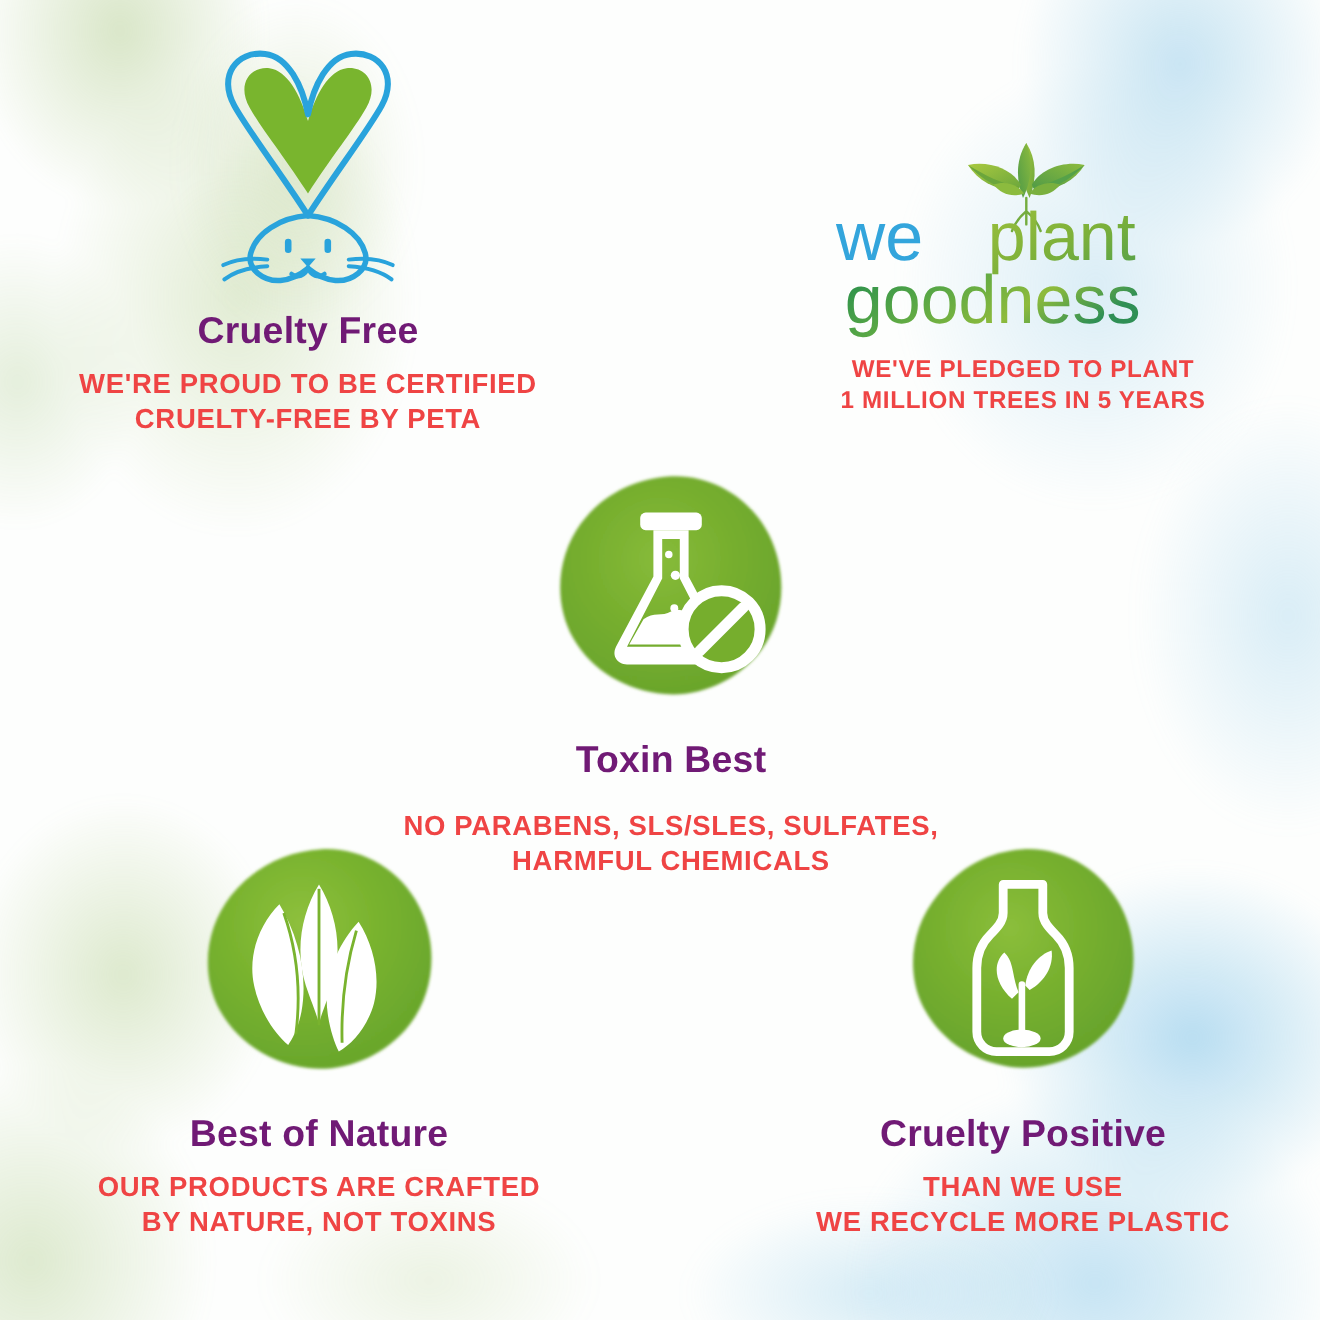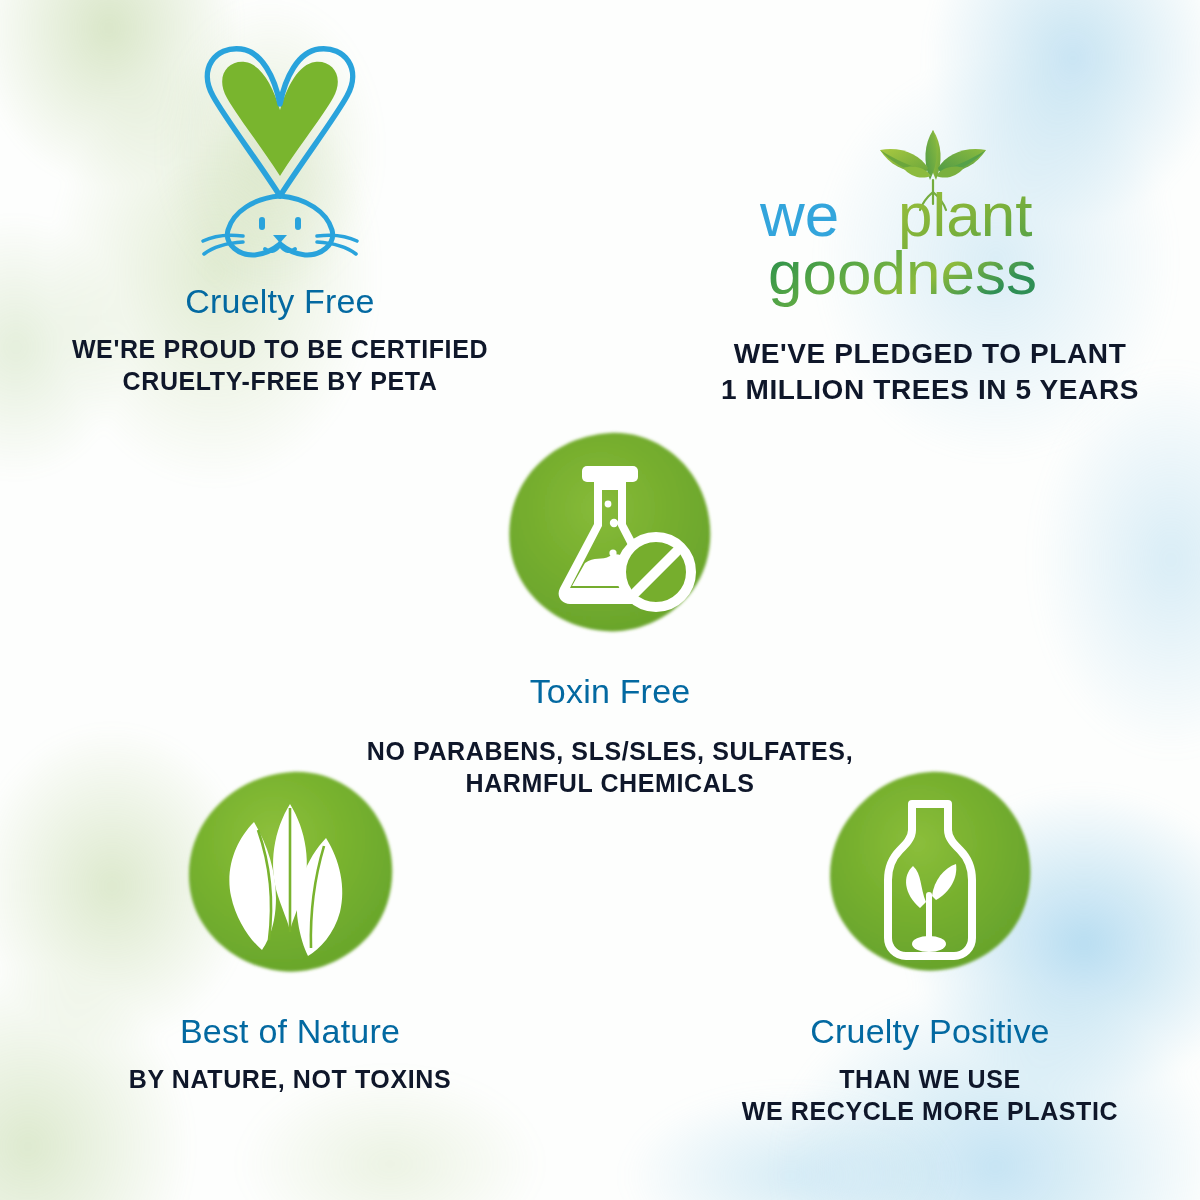--- a/index.html
+++ b/index.html
@@ -83,40 +83,40 @@
   .badge {
     position: absolute;
     text-align: center;
   }
   .badge-icon {
     display: flex;
     align-items: flex-end;
     justify-content: center;
   }
   .badge-title {
-    color: #0369a1;
-    font-weight: normal;
+    color: #701a75;
+    font-weight: bold;
     letter-spacing: 0.2px;
     white-space: nowrap;
   }
   .badge-desc {
-    color: #0f172a;
+    color: #ef4444;
     font-weight: bold;
     text-transform: uppercase;
     letter-spacing: 0.6px;
     line-height: 1.28;
   }
 
   
   #badge-cruelty-free { left: 20px; top: 38px; width: 520px; }
   #badge-cruelty-free .badge-title { font-size: 34px; margin-top: 14px; }
   #badge-cruelty-free .badge-desc  { font-size: 25px; margin-top: 12px; }
 
   #badge-we-plant { left: 670px; top: 118px; width: 520px; }
-  #badge-we-plant .badge-desc { font-size: 28px; margin-top: 28px; }
+  #badge-we-plant .badge-desc { font-size: 22px; margin-top: 14px; }
 
   #badge-toxin-free { left: 350px; top: 420px; width: 520px; }
   #badge-toxin-free .badge-title { font-size: 34px; margin-top: 12px; }
   #badge-toxin-free .badge-desc  { font-size: 25px; margin-top: 24px; }
 
   #badge-best-of-nature { left: 30px; top: 760px; width: 520px; text-align: center; }
   #badge-best-of-nature .badge-title { font-size: 34px; margin-top: 12px; }
   #badge-best-of-nature .badge-desc  { font-size: 25px; margin-top: 12px; }
 
   #badge-plastic-positive { left: 670px; top: 760px; width: 520px; }
@@ -260,21 +260,21 @@
           <circle cx="118" cy="84" r="3.4"></circle>
           <circle cx="124" cy="103" r="4.2"></circle>
           <circle cx="123" cy="133" r="3.6"></circle>
           <circle cx="97" cy="160" r="5"></circle>
         </g>
 
         <circle cx="166" cy="152" r="35" fill="#76ae2d" stroke="#ffffff" stroke-width="10"></circle>
         <line x1="146" y1="172" x2="186" y2="132" stroke="#ffffff" stroke-width="10" stroke-linecap="round"></line>
       </svg>
     </div>
-    <div class="badge-title">Toxin Free</div>
+    <div class="badge-title">Toxin Best</div>
     <div class="badge-desc">
       <div>No PARABENS, SLS/SLES, SULFATES,</div>
       <div>HARMFUL CHEMICALS</div>
     </div>
   </div>
 
   <div class="badge" id="badge-best-of-nature">
     <div class="blob-wrap">
       <svg width="240" height="240" viewBox="0 0 240 240">
         <defs>
@@ -305,20 +305,21 @@
 
         <g fill="none" stroke="#79b32e" stroke-width="2.6">
           <path d="M120 48 L120 172"></path>
           <path d="M88 70 C 100 104, 104 140, 99 180"></path>
           <path d="M154 86 C 145 116, 140 152, 141 188"></path>
         </g>
       </svg>
     </div>
     <div class="badge-title">Best of Nature</div>
     <div class="badge-desc">
+      <div>OUR PRODUCTS ARE CRAFTED</div>
       <div>BY NATURE, NOT TOXINS</div>
     </div>
   </div>
 
   <div class="badge" id="badge-plastic-positive">
     <div class="blob-wrap">
       <svg width="240" height="240" viewBox="0 0 240 240">
         <defs>
           <radialGradient id="blobP" cx="44%" cy="36%" r="63%">
             <stop offset="0%" stop-color="#8bbe3b"></stop>

